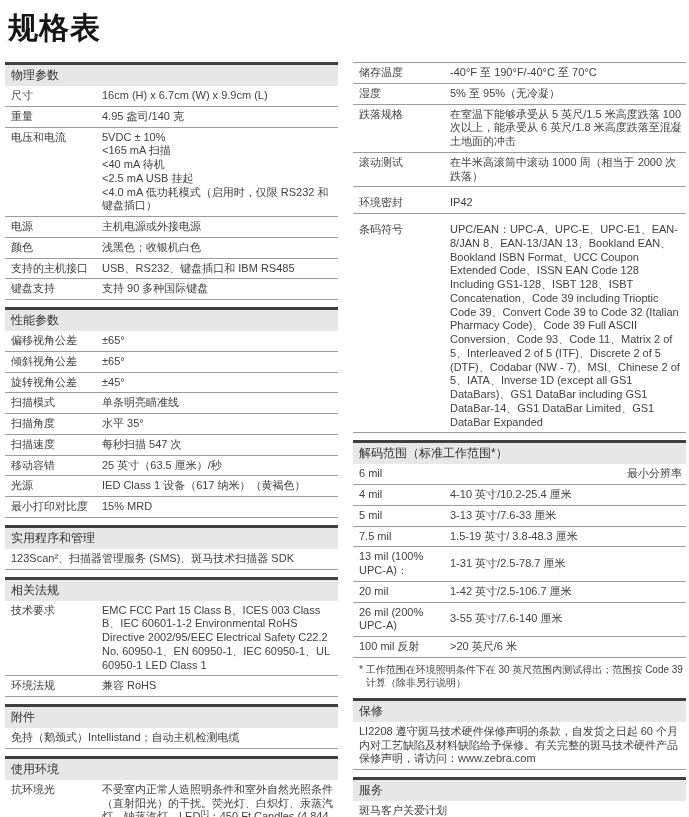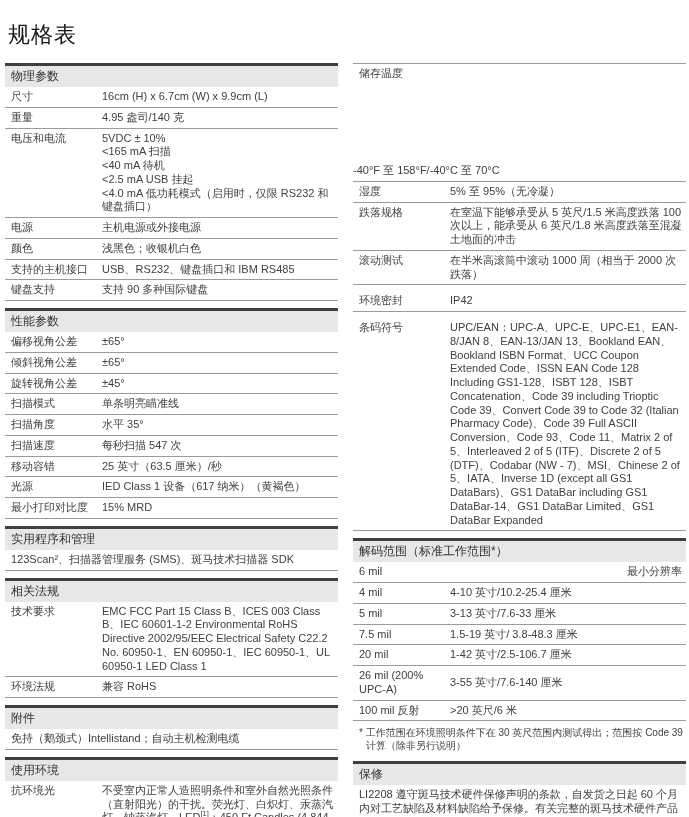--- a/index.html
+++ b/index.html
@@ -14,24 +14,24 @@
   body {
     width: 689px;
     height: 817px;
     background: #ffffff;
     font-family: "Liberation Sans", sans-serif;
     color: var(--text);
     overflow: hidden;
   }
   .page { padding: 8px 3px 0 5px; }
   .page-title {
-    font-size: 22px;
-    font-weight: normal;
+    font-size: 30px;
+    font-weight: bold;
     color: var(--title);
-    margin: 12px 0 13px 3px;
+    margin: 0 0 13px 3px;
     letter-spacing: 1px;
   }
   .columns {
     display: grid;
     grid-template-columns: 1fr 1fr;
     column-gap: 15px;
     align-items: start;
   }
   .col { font-size: 11px; line-height: 1.25; }
   .section-header {
@@ -43,21 +43,21 @@
     margin-top: 7px;
     color: #333;
   }
   .col > .section-header:first-child { margin-top: 0; }
   .spec-row {
     display: flex;
     border-bottom: 1px solid var(--rule);
     padding: 3px 0;
   }
   .spec-row.gap { margin-top: 6px; }
-  .spec-row.top-rule { border-top: 1px solid var(--rule); flex-direction: column; }
+  .spec-row.top-rule { border-top: 1px solid var(--rule); }
   .spec-row.middle { align-items: center; }
   .spec-label {
     flex: 0 0 97px;
     padding-left: 6px;
     padding-right: 8px;
   }
   .spec-value {
     flex: 1;
     white-space: pre-line;
     padding-right: 4px;
@@ -168,21 +168,21 @@
         </div>
         <div class="section-header">使用环境</div>
         <div class="spec-row">
           <div class="spec-label">抗环境光</div>
           <div class="spec-value"><span>不受室内正常人造照明条件和室外自然光照条件（直射阳光）的干扰。荧光灯、白炽灯、汞蒸汽灯、钠蒸汽灯、LED</span><sup>[1]</sup><span>：450 Ft Candles (4,844 Lux) 日光：8000 Ft Candles (86,111 Lux)</span></div>
         </div>
       </div>
     <div class="col" id="col-1">
         <div class="spec-row top-rule">
           <div class="spec-label">储存温度</div>
-          <div class="spec-value">-40°F 至 158°F/-40°C 至 70°C</div>
+          <div class="spec-value">-40°F 至 190°F/-40°C 至 70°C</div>
         </div>
         <div class="spec-row">
           <div class="spec-label">湿度</div>
           <div class="spec-value">5% 至 95%（无冷凝）</div>
         </div>
         <div class="spec-row">
           <div class="spec-label">跌落规格</div>
           <div class="spec-value">在室温下能够承受从 5 英尺/1.5 米高度跌落 100 次以上，能承受从 6 英尺/1.8 米高度跌落至混凝土地面的冲击</div>
         </div>
         <div class="spec-row">
@@ -206,20 +206,24 @@
           <div class="spec-label">4 mil</div>
           <div class="spec-value">4-10 英寸/10.2-25.4 厘米</div>
         </div>
         <div class="spec-row">
           <div class="spec-label">5 mil</div>
           <div class="spec-value">3-13 英寸/7.6-33 厘米</div>
         </div>
         <div class="spec-row">
           <div class="spec-label">7.5 mil</div>
           <div class="spec-value">1.5-19 英寸/ 3.8-48.3 厘米</div>
+        </div>
+        <div class="spec-row middle">
+          <div class="spec-label">13 mil (100% UPC-A)：</div>
+          <div class="spec-value">1-31 英寸/2.5-78.7 厘米</div>
         </div>
         <div class="spec-row">
           <div class="spec-label">20 mil</div>
           <div class="spec-value">1-42 英寸/2.5-106.7 厘米</div>
         </div>
         <div class="spec-row middle">
           <div class="spec-label">26 mil (200% UPC-A)</div>
           <div class="spec-value">3-55 英寸/7.6-140 厘米</div>
         </div>
         <div class="spec-row">

